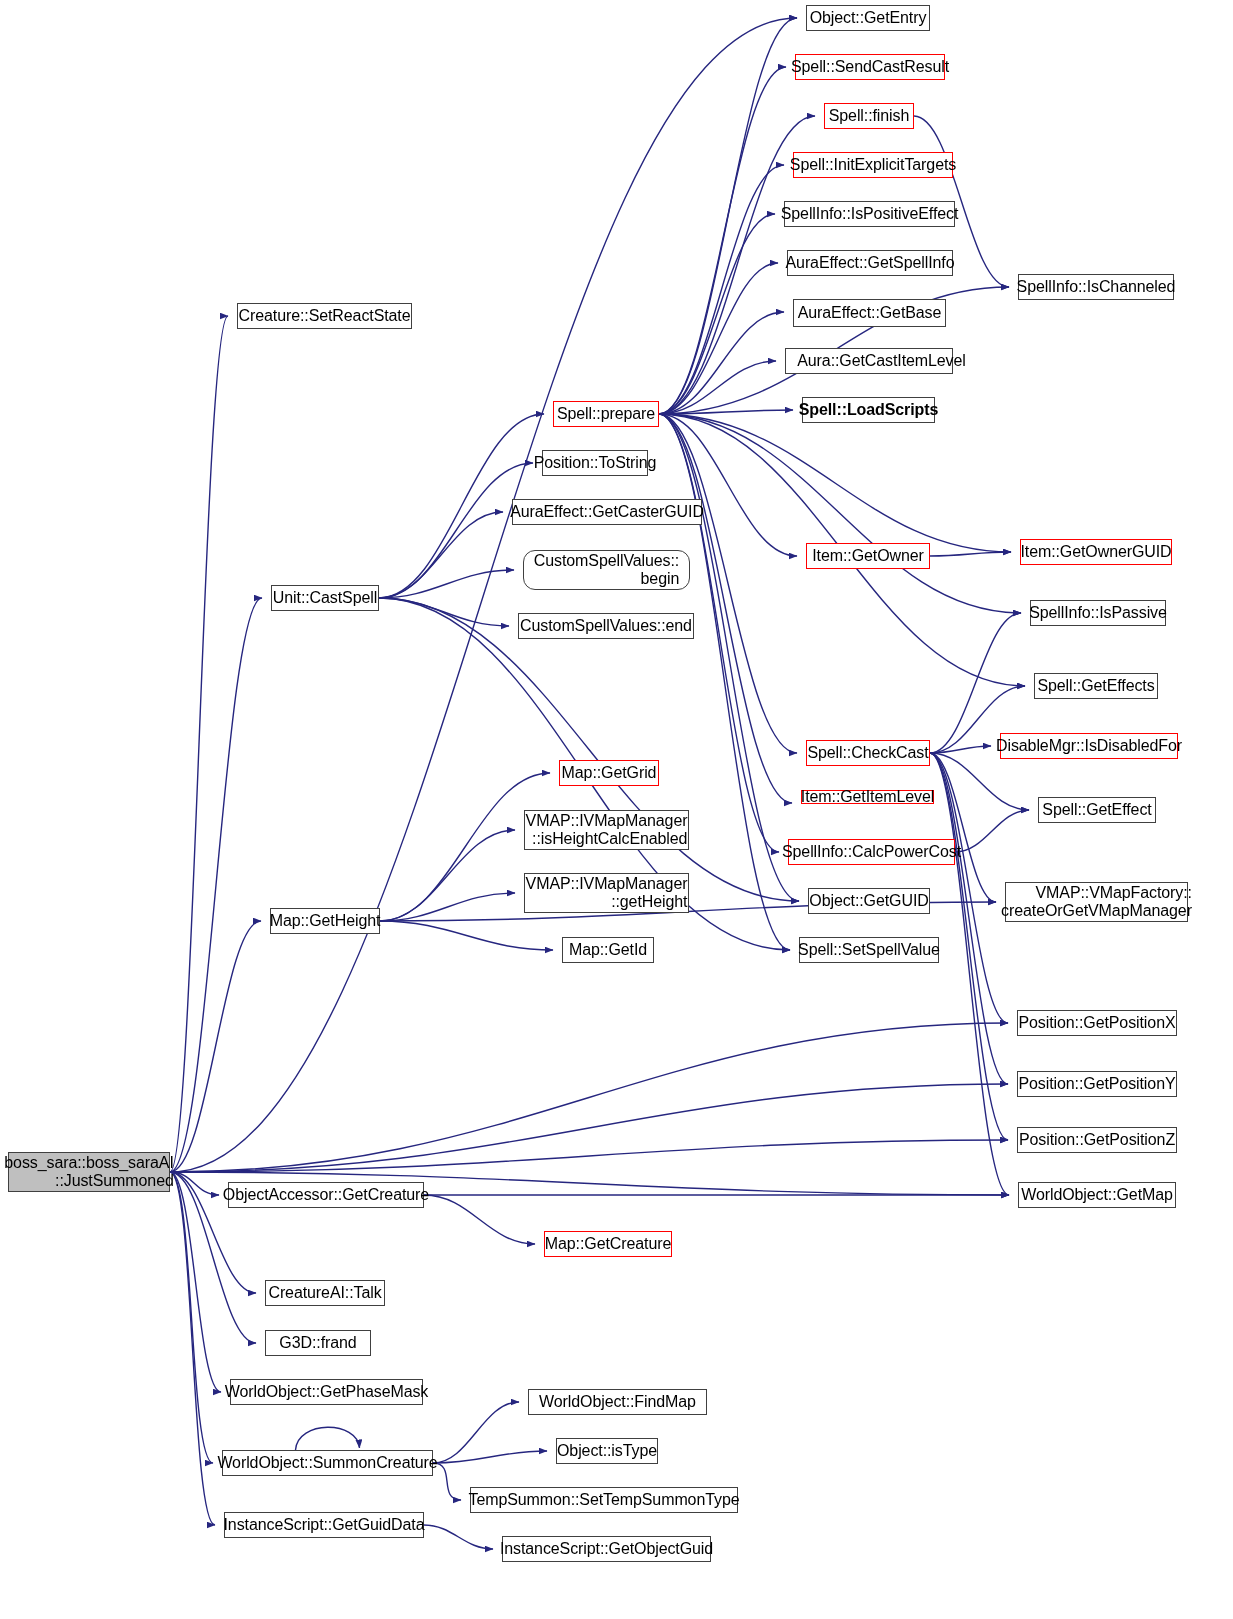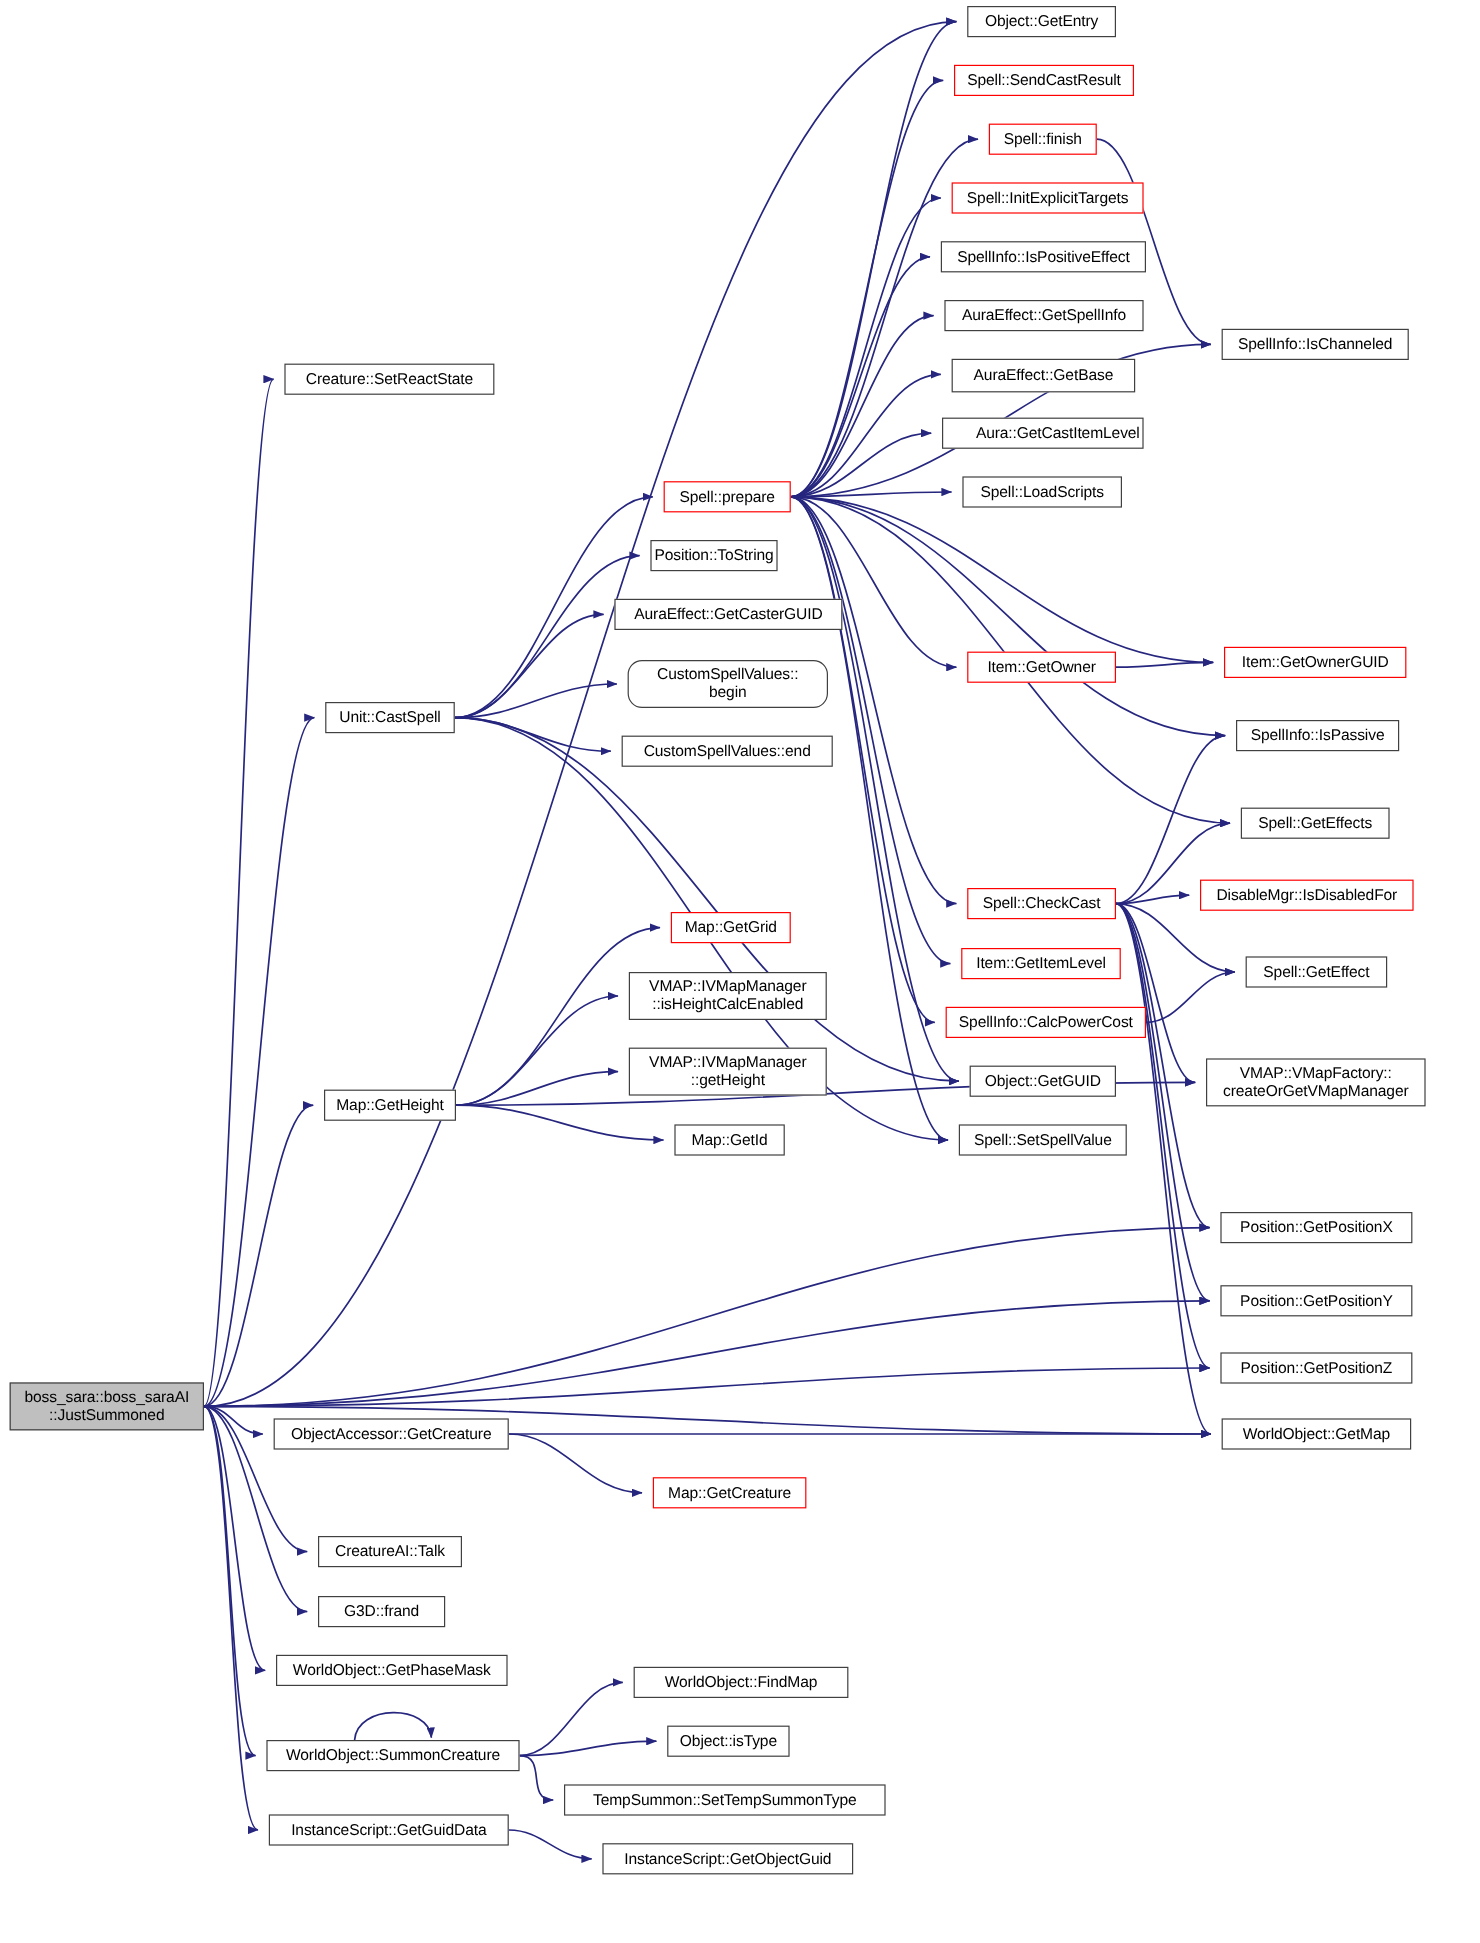--- a/index.html
+++ b/index.html
@@ -26,22 +26,22 @@
     pointer-events: none;
   }
   .node {
     position: absolute;
     box-sizing: border-box;
     background: #ffffff;
     border: 1px solid #404040;
     display: flex;
     align-items: center;
     justify-content: center;
-    text-align: center;
-    font-size: 13px;
+    text-align: right;
+    font-size: 16px;
     line-height: 1.12;
     color: #000000;
     letter-spacing: -0.1px;
     white-space: pre-line;
     padding: 0 3px;
     z-index: 5;
   }
   .node.red {
     border: 1px solid #ff0000;
   }
@@ -160,24 +160,24 @@
       <div class="node" style="left: 470px; top: 1487px; width: 268px; height: 26px;">TempSummon::SetTempSummonType</div>
       <div class="node" style="left: 502px; top: 1536px; width: 209px; height: 26px;">InstanceScript::GetObjectGuid</div>
       <div class="node" style="left: 806px; top: 5px; width: 124px; height: 26px;">Object::GetEntry</div>
       <div class="node red" style="left: 795px; top: 54px; width: 150px; height: 26px;">Spell::SendCastResult</div>
       <div class="node red" style="left: 824px; top: 103px; width: 90px; height: 26px;">Spell::finish</div>
       <div class="node red" style="left: 793px; top: 152px; width: 160px; height: 26px;">Spell::InitExplicitTargets</div>
       <div class="node" style="left: 784px; top: 201px; width: 171px; height: 26px;">SpellInfo::IsPositiveEffect</div>
       <div class="node" style="left: 787px; top: 250px; width: 166px; height: 26px;">AuraEffect::GetSpellInfo</div>
       <div class="node" style="left: 793px; top: 299px; width: 153px; height: 28px;">AuraEffect::GetBase</div>
       <div class="node" style="left: 785px; top: 348px; width: 168px; height: 26px; padding-left: 28px;">Aura::GetCastItemLevel</div>
-      <div class="node" style="left: 802px; top: 397px; width: 133px; height: 26px;">Spell::LoadScripts</div>
+      <div class="node" style="left: 802px; top: 397px; width: 133px; height: 26px; font-weight: bold;">Spell::LoadScripts</div>
       <div class="node red" style="left: 806px; top: 543px; width: 124px; height: 26px;">Item::GetOwner</div>
       <div class="node red" style="left: 806px; top: 740px; width: 124px; height: 26px;">Spell::CheckCast</div>
-      <div class="node red" style="left: 801px; top: 790px; width: 133px; height: 26px;">Item::GetItemLevel</div>
+      <div class="node red" style="left: 801px; top: 790px; width: 133px; height: 14px;">Item::GetItemLevel</div>
       <div class="node red" style="left: 788px; top: 839px; width: 167px; height: 26px;">SpellInfo::CalcPowerCost</div>
       <div class="node" style="left: 808px; top: 888px; width: 122px; height: 26px;">Object::GetGUID</div>
       <div class="node" style="left: 799px; top: 937px; width: 140px; height: 26px;">Spell::SetSpellValue</div>
       <div class="node" style="left: 1018px; top: 274px; width: 156px; height: 26px;">SpellInfo::IsChanneled</div>
       <div class="node red" style="left: 1020px; top: 539px; width: 152px; height: 26px;">Item::GetOwnerGUID</div>
       <div class="node" style="left: 1030px; top: 600px; width: 136px; height: 26px;">SpellInfo::IsPassive</div>
       <div class="node" style="left: 1034px; top: 673px; width: 124px; height: 26px;">Spell::GetEffects</div>
       <div class="node red" style="left: 1000px; top: 733px; width: 178px; height: 26px;">DisableMgr::IsDisabledFor</div>
       <div class="node" style="left: 1038px; top: 797px; width: 118px; height: 26px;">Spell::GetEffect</div>
       <div class="node two-line" style="left: 1005px; top: 882px; width: 183px; height: 40px;">VMAP::VMapFactory::

